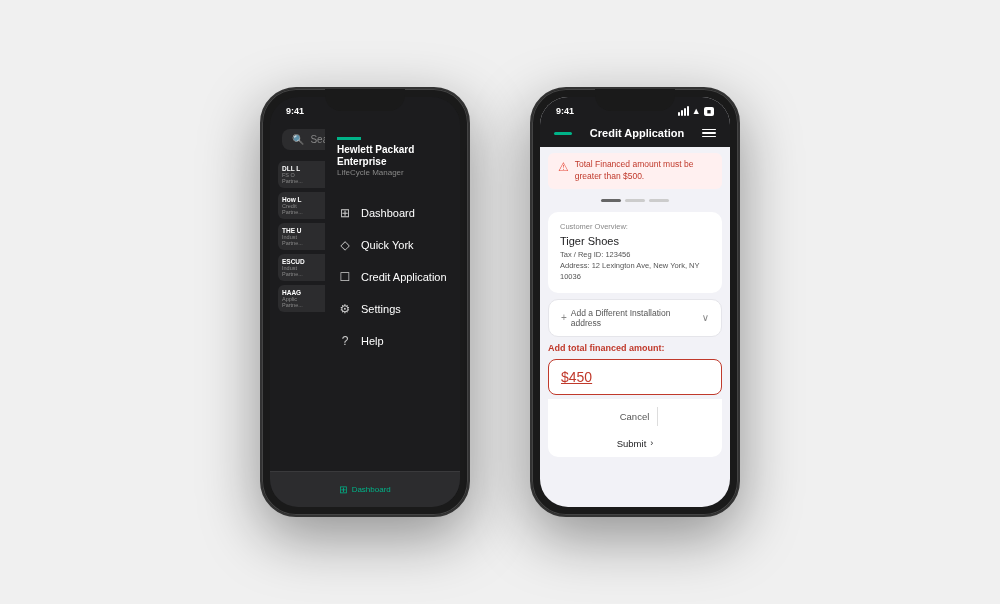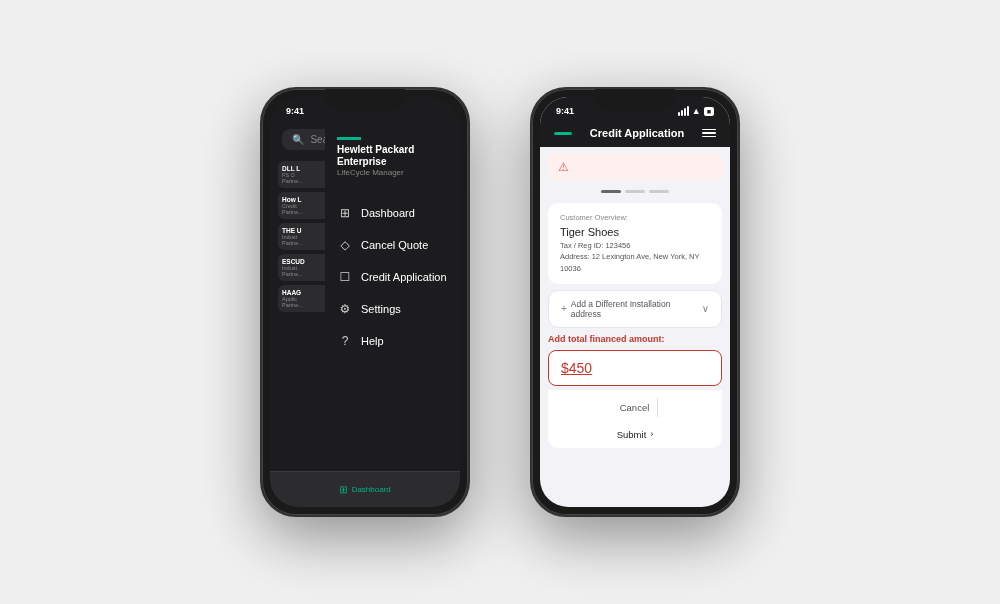--- a/index.html
+++ b/index.html
@@ -483,21 +483,21 @@
         <div class="subtitle">LifeCycle Manager</div>
       </div>
 
       <div class="drawer-menu-item">
         <div class="menu-icon">⊞</div>
         <span>Dashboard</span>
       </div>
 
       <div class="drawer-menu-item">
         <div class="menu-icon">◇</div>
-        <span>Cancel Quote</span>
+        <span>Quick York</span>
       </div>
 
       <div class="drawer-menu-item">
         <div class="menu-icon">☐</div>
         <span>Credit Application</span>
       </div>
 
       <div class="drawer-menu-item">
         <div class="menu-icon">⚙</div>
         <span>Settings</span>
@@ -540,20 +540,21 @@
       <div class="hamburger-icon">
         <span></span>
         <span></span>
         <span></span>
       </div>
     </div>
 
 
     <div class="error-banner">
       <span class="error-icon">⚠</span>
+      <span class="error-text">Total Financed amount must be greater than $500.</span>
     </div>
 
     <div class="progress-indicator">
       <div class="progress-dot active"></div>
       <div class="progress-dot"></div>
       <div class="progress-dot"></div>
     </div>
 
     <div class="customer-info-card">
       <div class="customer-info-label">Customer Overview:</div>

